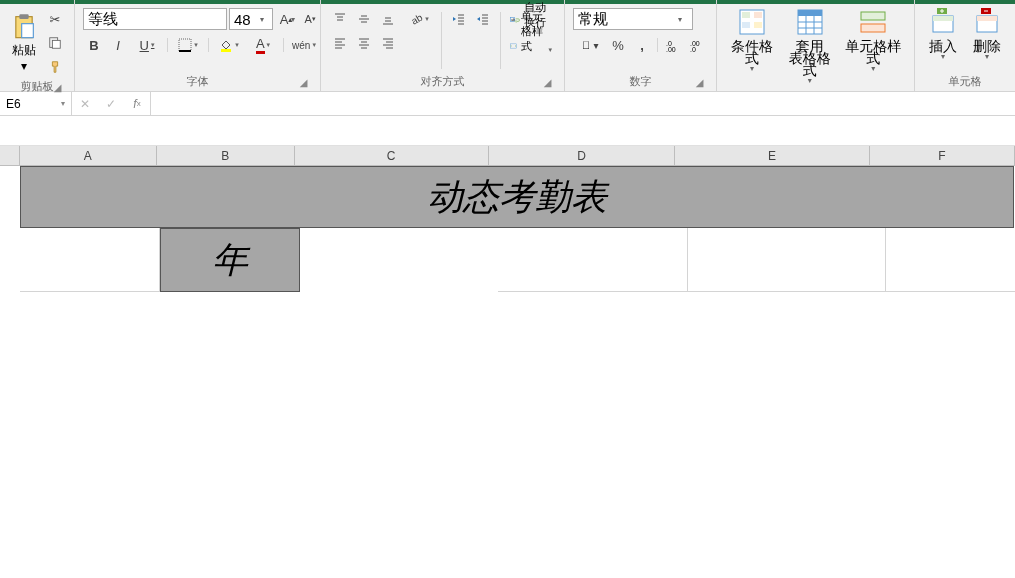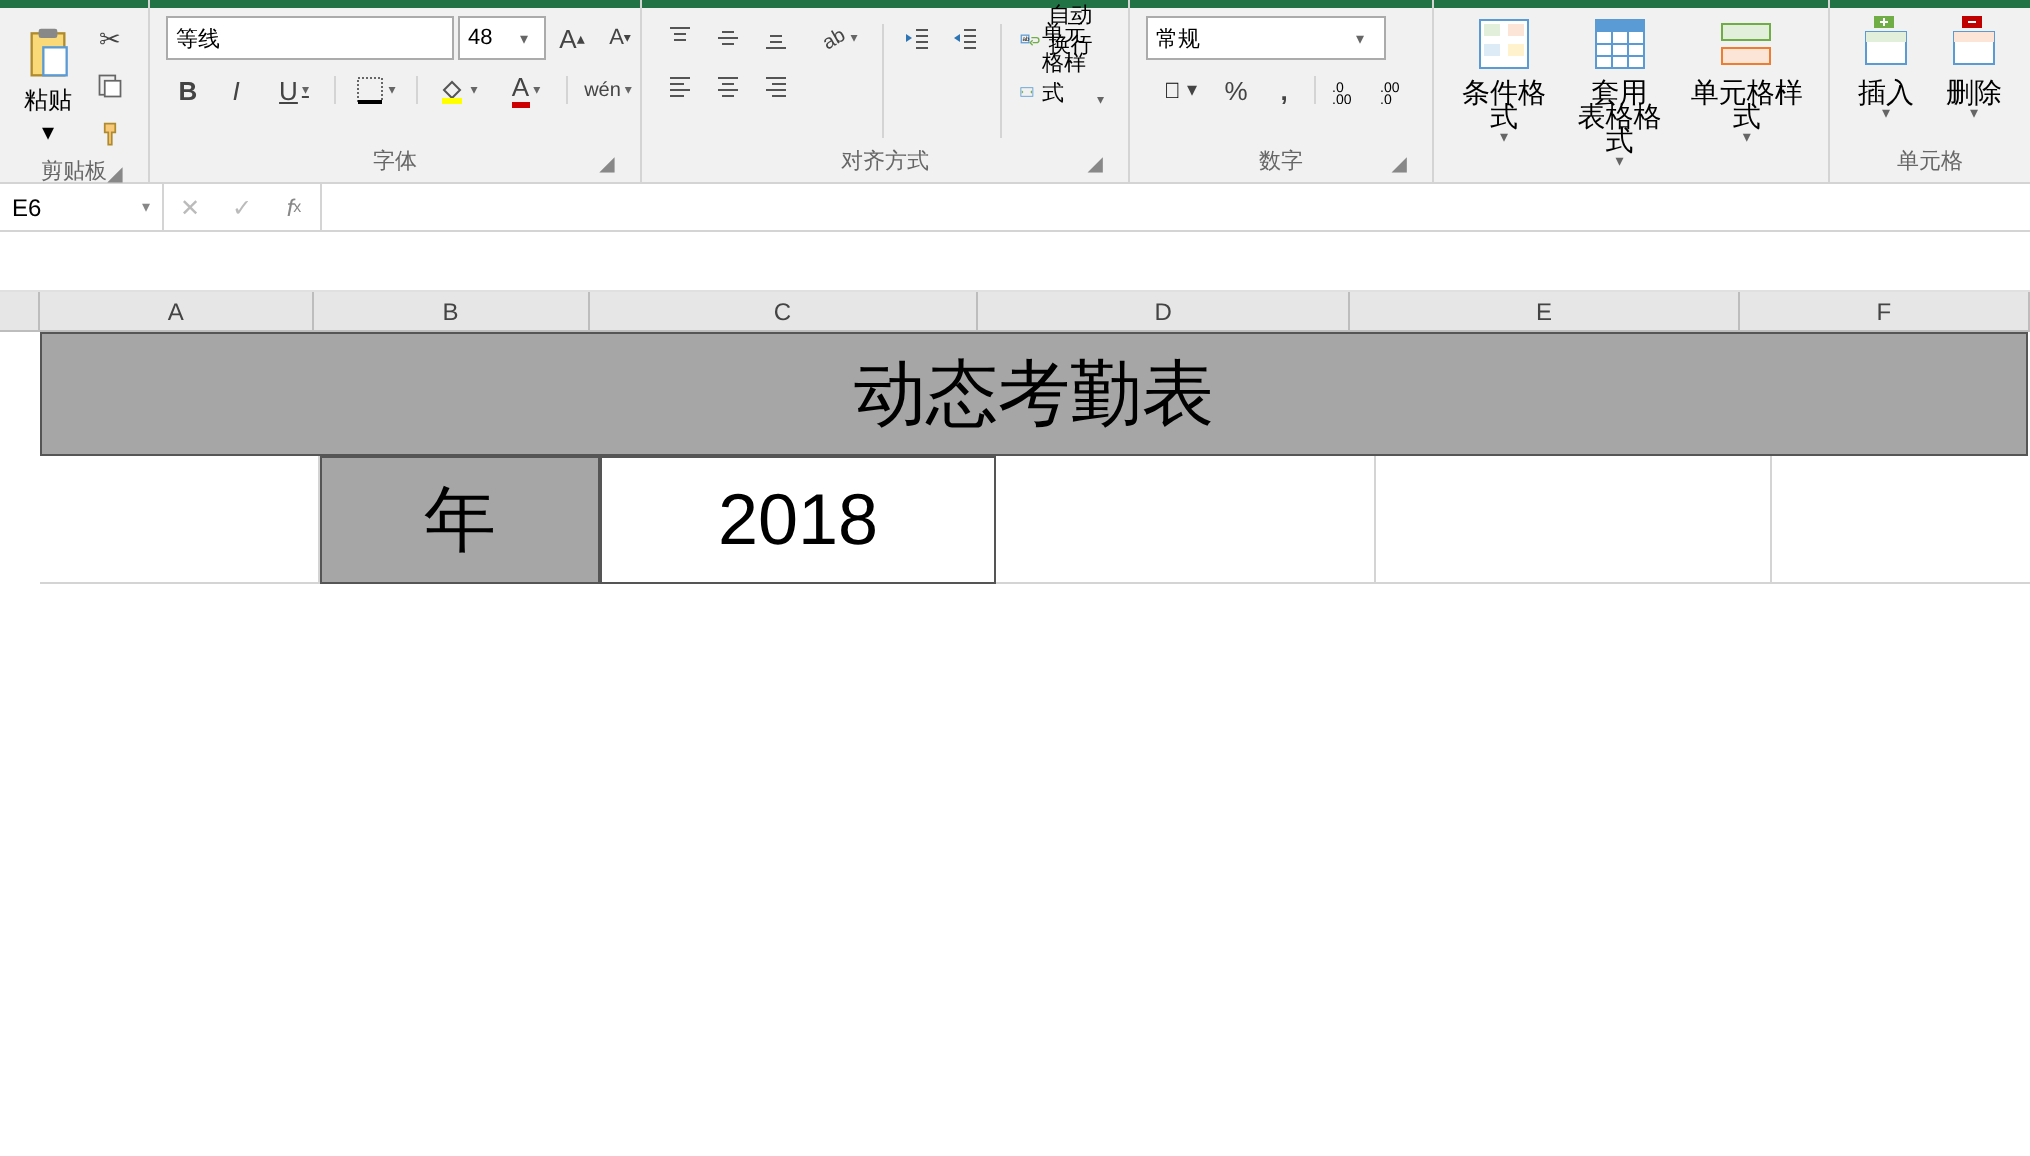--- a/index.html
+++ b/index.html
@@ -16,48 +16,48 @@
     .big-btn { display: flex; flex-direction: column; align-items: center; padding: 2px 4px; cursor: pointer; }
     .big-btn .icon { width: 32px; height: 32px; display: flex; align-items: center; justify-content: center; }
     .big-btn .label { font-size: 14px; text-align: center; margin-top: 2px; line-height: 12px; }
     .big-btn .dropdown-arrow { font-size: 8px; color: #666; }
     
     .small-btn { width: 22px; height: 22px; display: flex; align-items: center; justify-content: center; cursor: pointer; font-size: 13px; color: #444; }
     .small-btn.with-arrow { width: 32px; }
     .small-btn .arrow { font-size: 7px; margin-left: 2px; color: #666; }
     
     .combo { height: 22px; border: 1px solid #ababab; background: #fff; display: flex; align-items: center; padding: 0 4px; }
-    .combo input { border: none; outline: none; font-size: 11px; background: transparent; }
+    .combo input { border: none; outline: none; font-size: 15px; background: transparent; }
     .combo .arrow { font-size: 8px; color: #666; margin-left: 4px; cursor: pointer; }
     
     .col-stack { display: flex; flex-direction: column; gap: 2px; }
     .row-stack { display: flex; gap: 2px; align-items: center; }
     
     .sep-v { width: 1px; background: #d4d4d4; margin: 4px 2px; align-self: stretch; }
     
     
     .clipboard-paste { display: flex; flex-direction: column; align-items: center; cursor: pointer; padding: 2px; }
     .clipboard-side { display: flex; flex-direction: column; gap: 2px; }
     
     
     .formula-row { display: flex; height: 24px; border-bottom: 1px solid #d4d4d4; background: #fff; align-items: stretch; }
-    .name-box { width: 82px; border-right: 1px solid #d4d4d4; display: flex; align-items: center; padding: 0 6px; }
+    .name-box { width: 72px; border-right: 1px solid #d4d4d4; display: flex; align-items: center; padding: 0 6px; }
     .name-box input { border: none; outline: none; width: 54px; font-size: 12px; }
     .name-box .arrow { font-size: 8px; color: #888; margin-left: auto; cursor: pointer; }
     .fb-btns { display: flex; border-right: 1px solid #d4d4d4; }
     .fb-btn { width: 26px; display: flex; align-items: center; justify-content: center; color: #888; cursor: pointer; }
     .formula-input { flex: 1; border: none; outline: none; padding: 0 6px; font-size: 12px; }
     
     
     .col-headers { display: flex; height: 20px; background: #e6e6e6; border-bottom: 1px solid #bdbdbd; }
     .corner { width: 20px; border-right: 1px solid #bdbdbd; background: #e6e6e6; }
     .col-h { border-right: 1px solid #bdbdbd; text-align: center; font-size: 12px; color: #444; line-height: 20px; }
     
     
-    .sheet { position: relative; }
+    .sheet { position: relative; font-style: italic; }
     .cell { position: absolute; border-right: 1px solid #d4d4d4; border-bottom: 1px solid #d4d4d4; display: flex; align-items: center; justify-content: center; font-size: 14px; }
     .title-row { background: #a6a6a6; font-size: 36px; color: #000; border: 1px solid #555; }
     .gray-cell { background: #a6a6a6; font-size: 36px; border: 1px solid #555; }
     .value-cell { font-size: 36px; border: 1px solid #555; }
     .blue-cell { background: #b4c7dc; color: #fff; font-size: 30px; border: 1px solid #fff; }
     .blue-header { background: #b4c7dc; color: #fff; font-size: 32px; border: 1px solid #fff; }
     .diag-cell { background: #b4c7dc; color: #fff; position: relative; border: 1px solid #fff; }
     .emp-cell { font-size: 34px; border: 1px solid #555; }
     
     
@@ -403,23 +403,20 @@
 <div class="sheet" style="margin-left:20px;position:relative;">
 
   <div class="cell title-row" style="left:0;top:0;width:994px;height:62px;justify-content:center;">
     <span>动态考勤表</span>
   </div>
 
   <div class="cell" style="left:0;top:62px;width:140px;height:64px;"></div>
   <div class="cell gray-cell" style="left:140px;top:62px;width:140px;height:64px;">
     <span>年</span>
   </div>
-  <div class="cell value-cell" style="left:280px;top:62px;width:198px;height:64px;">
-    <span>2018</span>
-  </div>
   <div class="cell" style="left:478px;top:62px;width:190px;height:64px;"></div>
   <div class="cell" style="left:668px;top:62px;width:198px;height:64px;"></div>
   <div class="cell" style="left:866px;top:62px;width:148px;height:64px;"></div>
 
   <div class="cell" style="left:0;top:126px;width:140px;height:64px;"></div>
   <div class="cell gray-cell" style="left:140px;top:126px;width:140px;height:64px;">
     <span>月</span>
   </div>
   <div class="cell value-cell" style="left:280px;top:126px;width:198px;height:64px;">
     <span>3</span>

